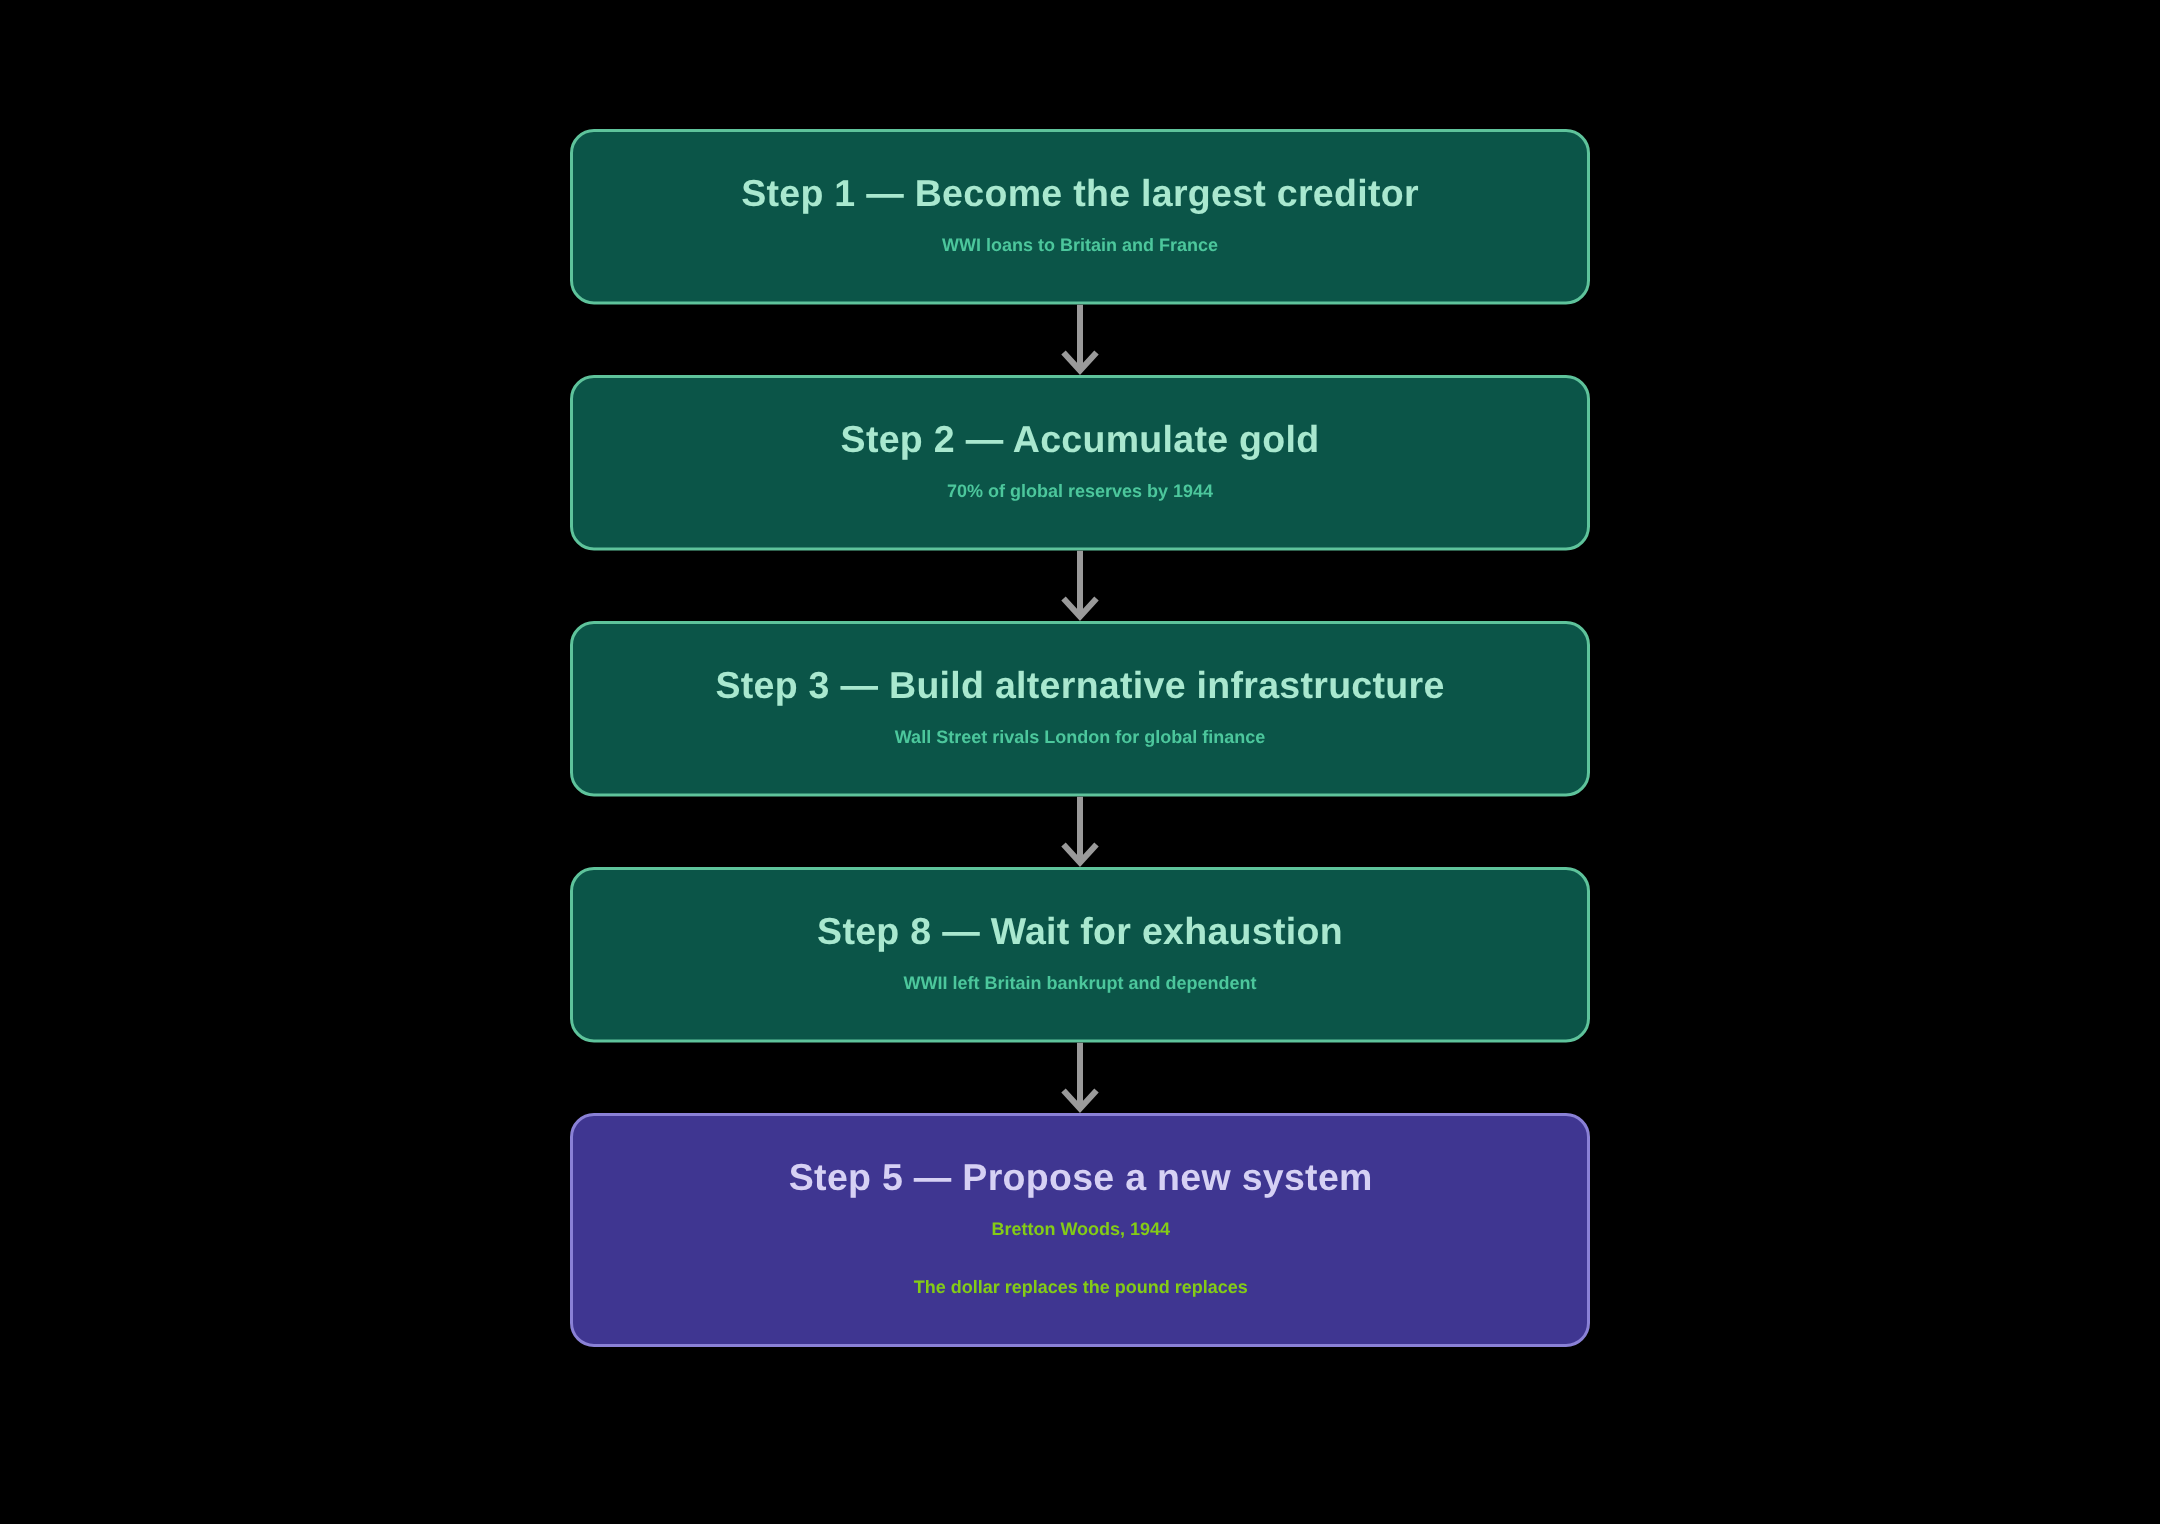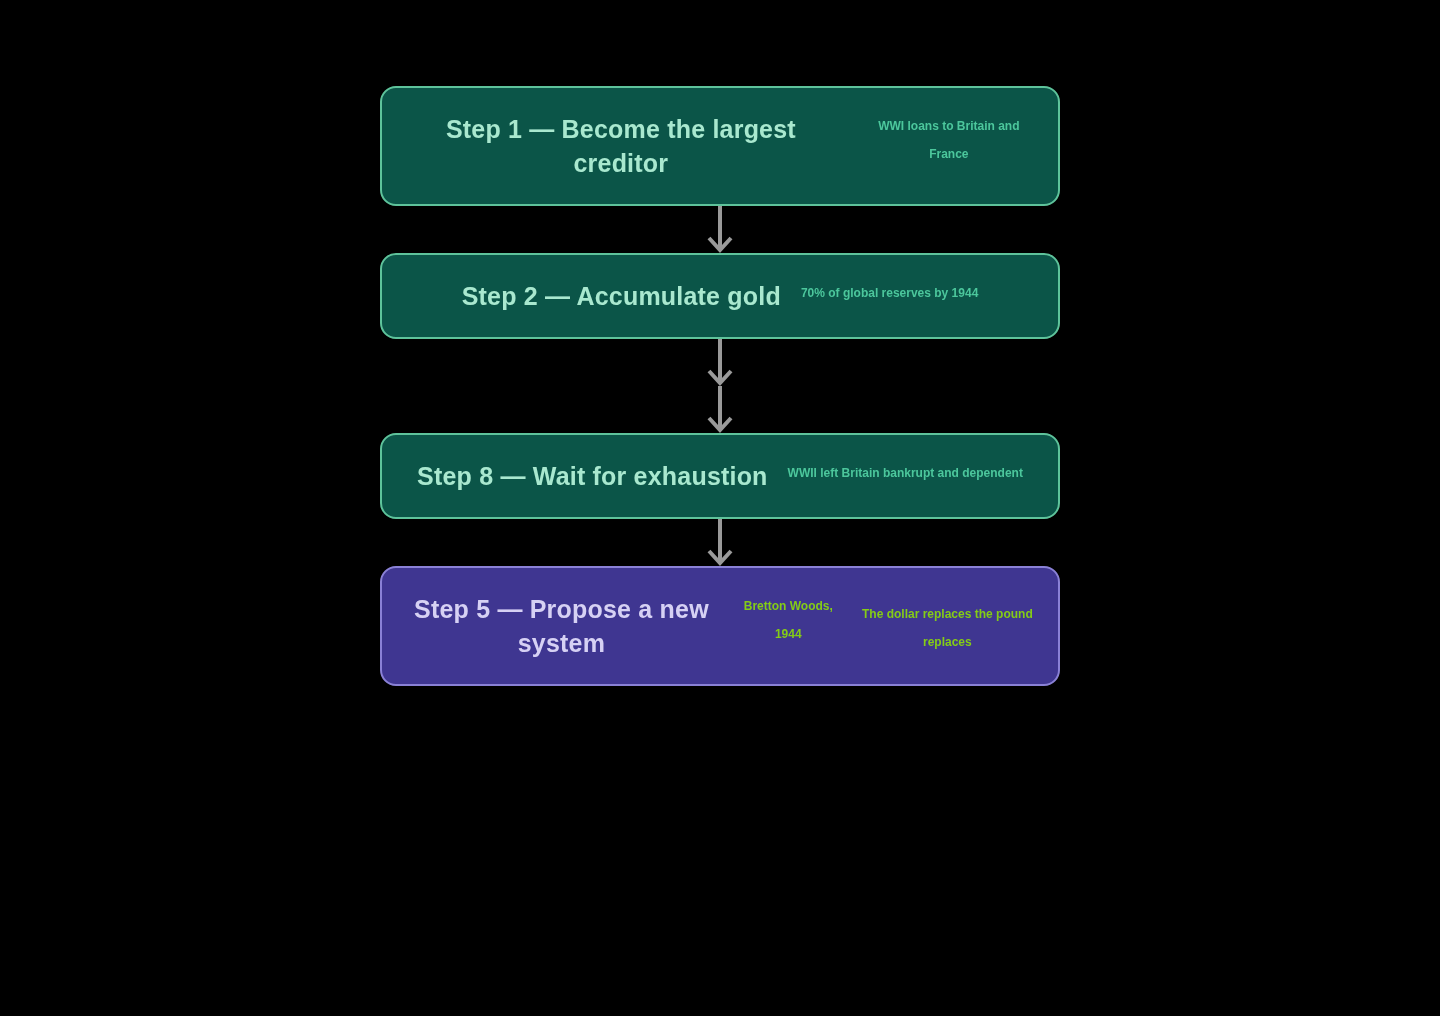--- a/index.html
+++ b/index.html
@@ -20,23 +20,23 @@
     margin: 0 auto;
     display: flex;
     flex-direction: column;
     align-items: stretch;
   }
   .step-box {
     border-radius: 16px;
     padding: 24px 20px;
     text-align: center;
     display: flex;
-    flex-direction: row;
+    flex-direction: column;
     justify-content: center;
-    gap: 20px;
+    gap: 3px;
   }
   .step-box.green {
     background: #0b5548;
     border: 2px solid #5ec39b;
   }
   .step-box.purple {
     background: #3f3691;
     border: 2px solid #8a81d6;
     padding-left: 21px;
   }
@@ -87,20 +87,24 @@
       <div class="step-subtitle">70% of global reserves by 1944</div>
     </div>
 
     <div class="arrow-gap">
       <svg width="34" height="47" viewBox="0 0 34 47">
         <line x1="17" y1="0" x2="17" y2="42" stroke="#9a9a9a" stroke-width="4"></line>
         <path d="M6 32 L17 44 L28 32" fill="none" stroke="#9a9a9a" stroke-width="4"></path>
       </svg>
     </div>
 
+    <div class="step-box green">
+      <div class="step-title">Step 3 — Build alternative infrastructure</div>
+      <div class="step-subtitle">Wall Street rivals London for global finance</div>
+    </div>
 
     <div class="arrow-gap">
       <svg width="34" height="47" viewBox="0 0 34 47">
         <line x1="17" y1="0" x2="17" y2="42" stroke="#9a9a9a" stroke-width="4"></line>
         <path d="M6 32 L17 44 L28 32" fill="none" stroke="#9a9a9a" stroke-width="4"></path>
       </svg>
     </div>
 
     <div class="step-box green">
       <div class="step-title">Step 8 — Wait for exhaustion</div>

